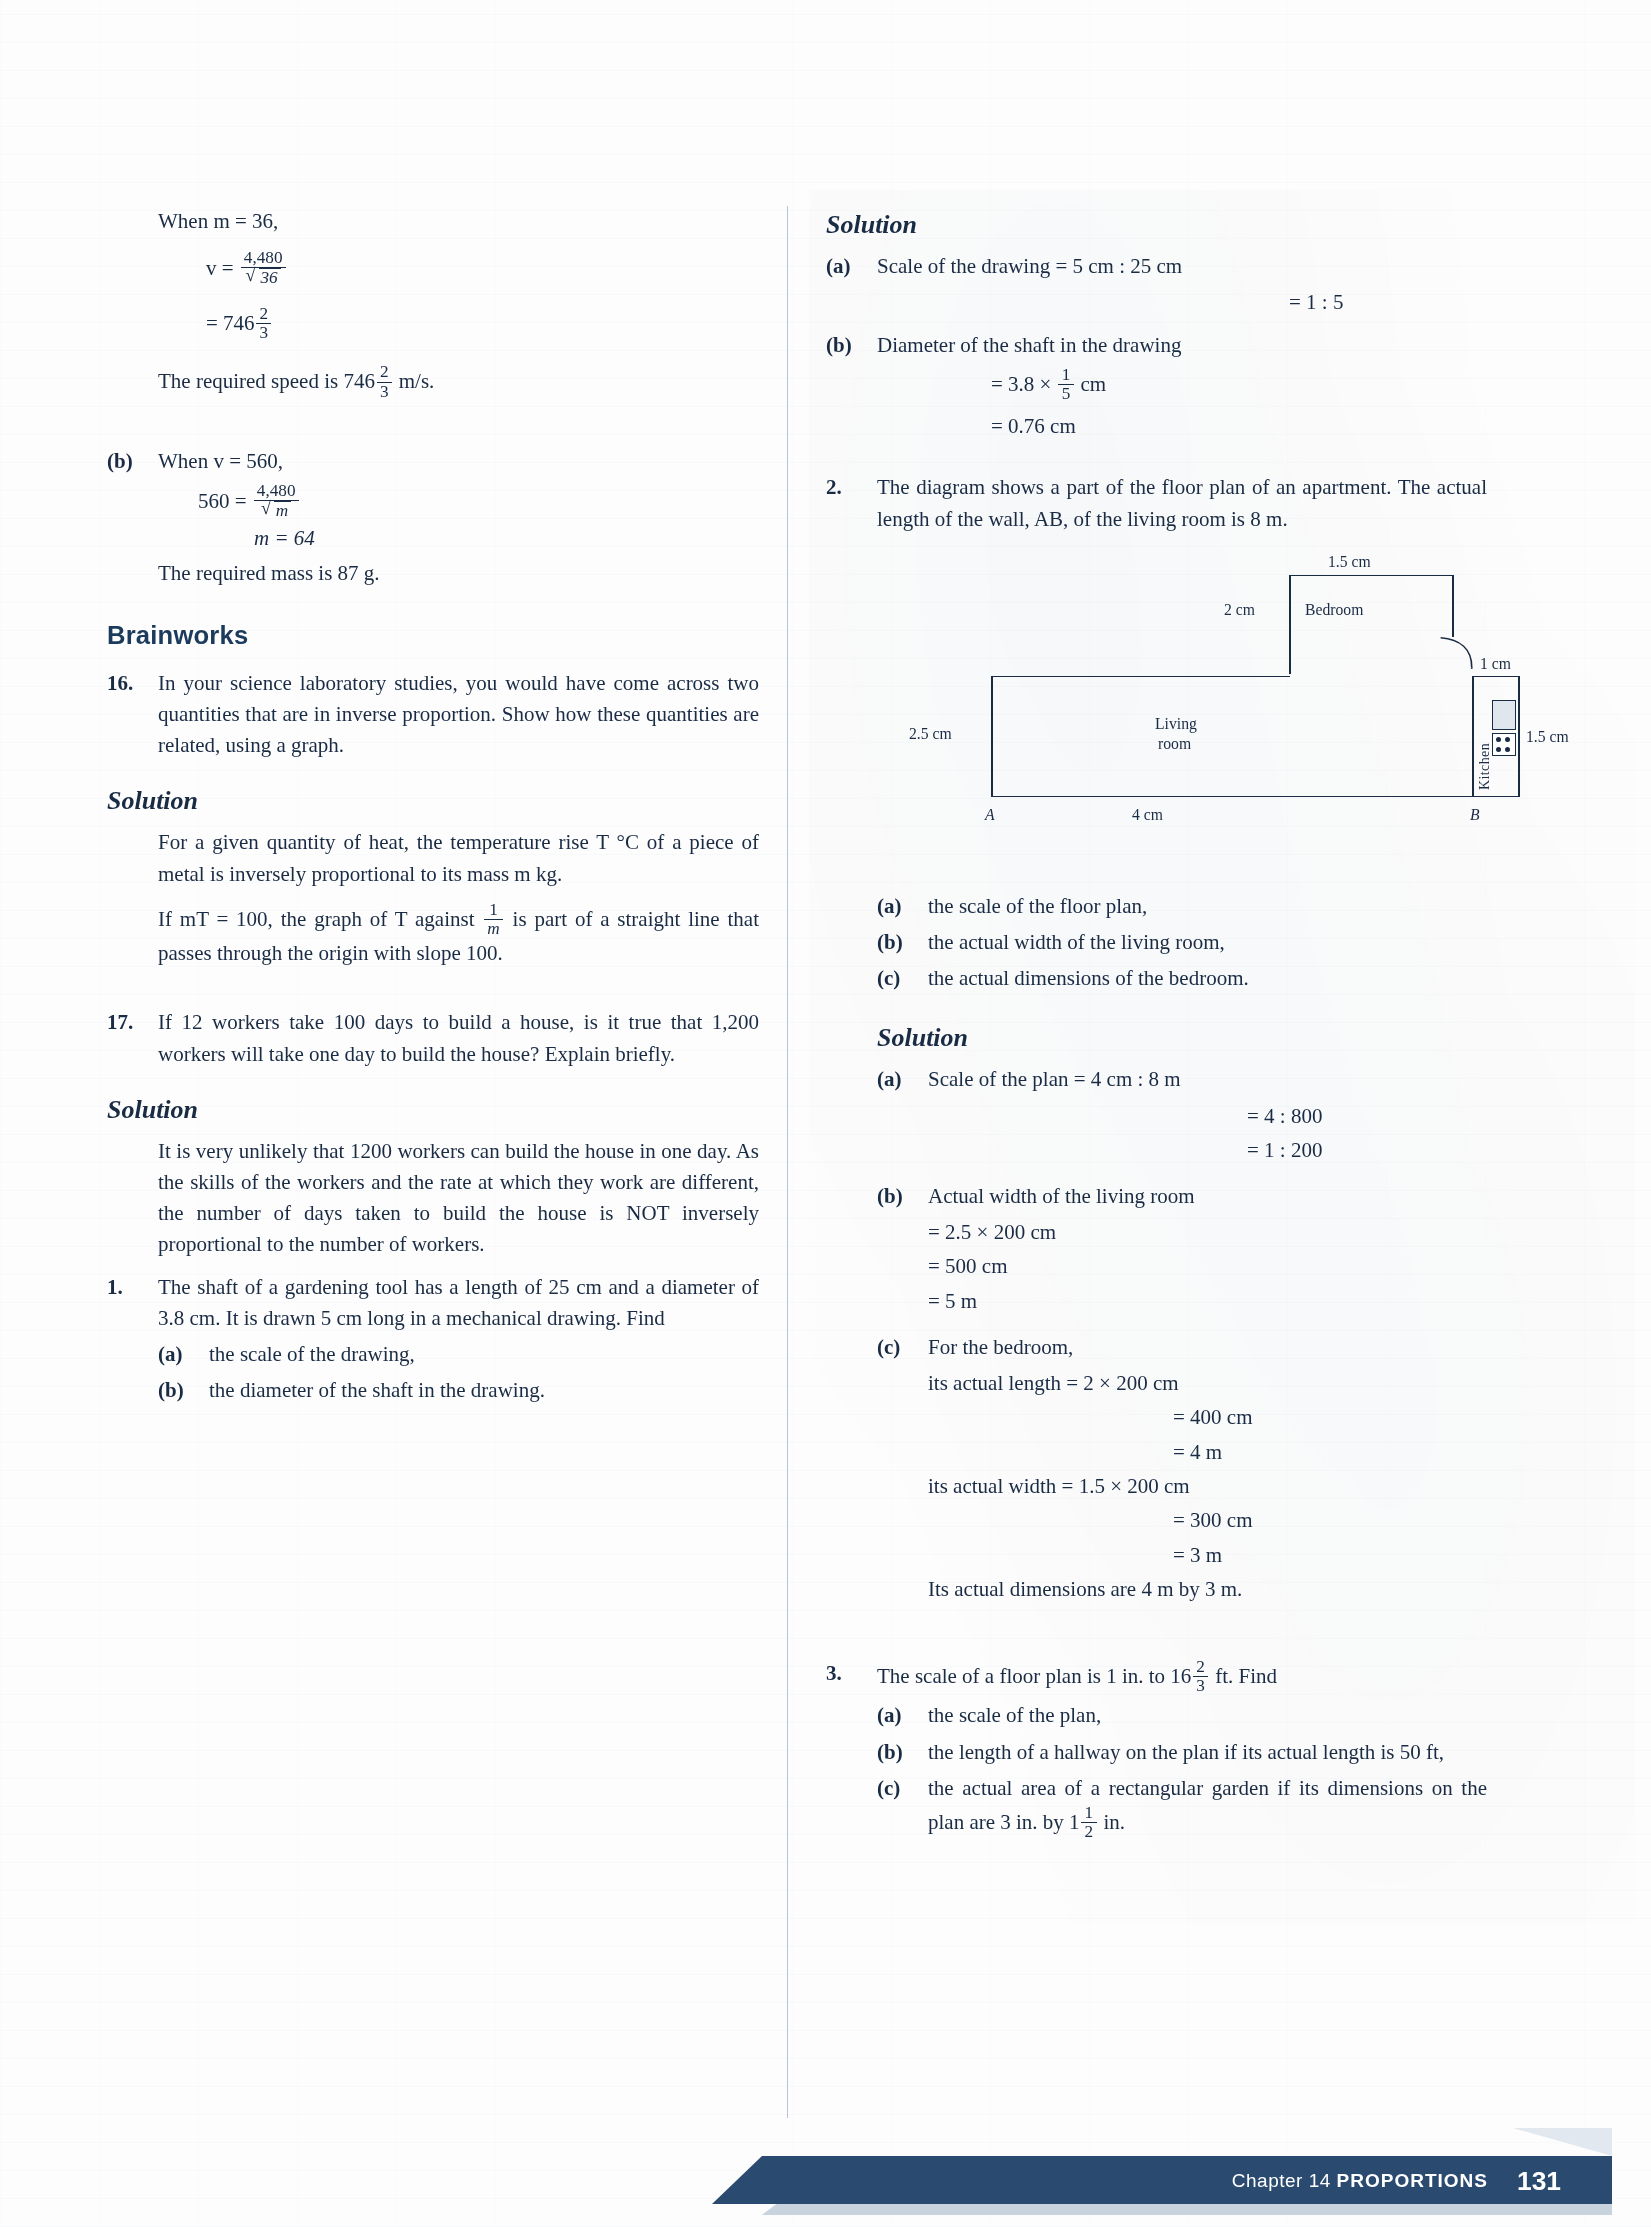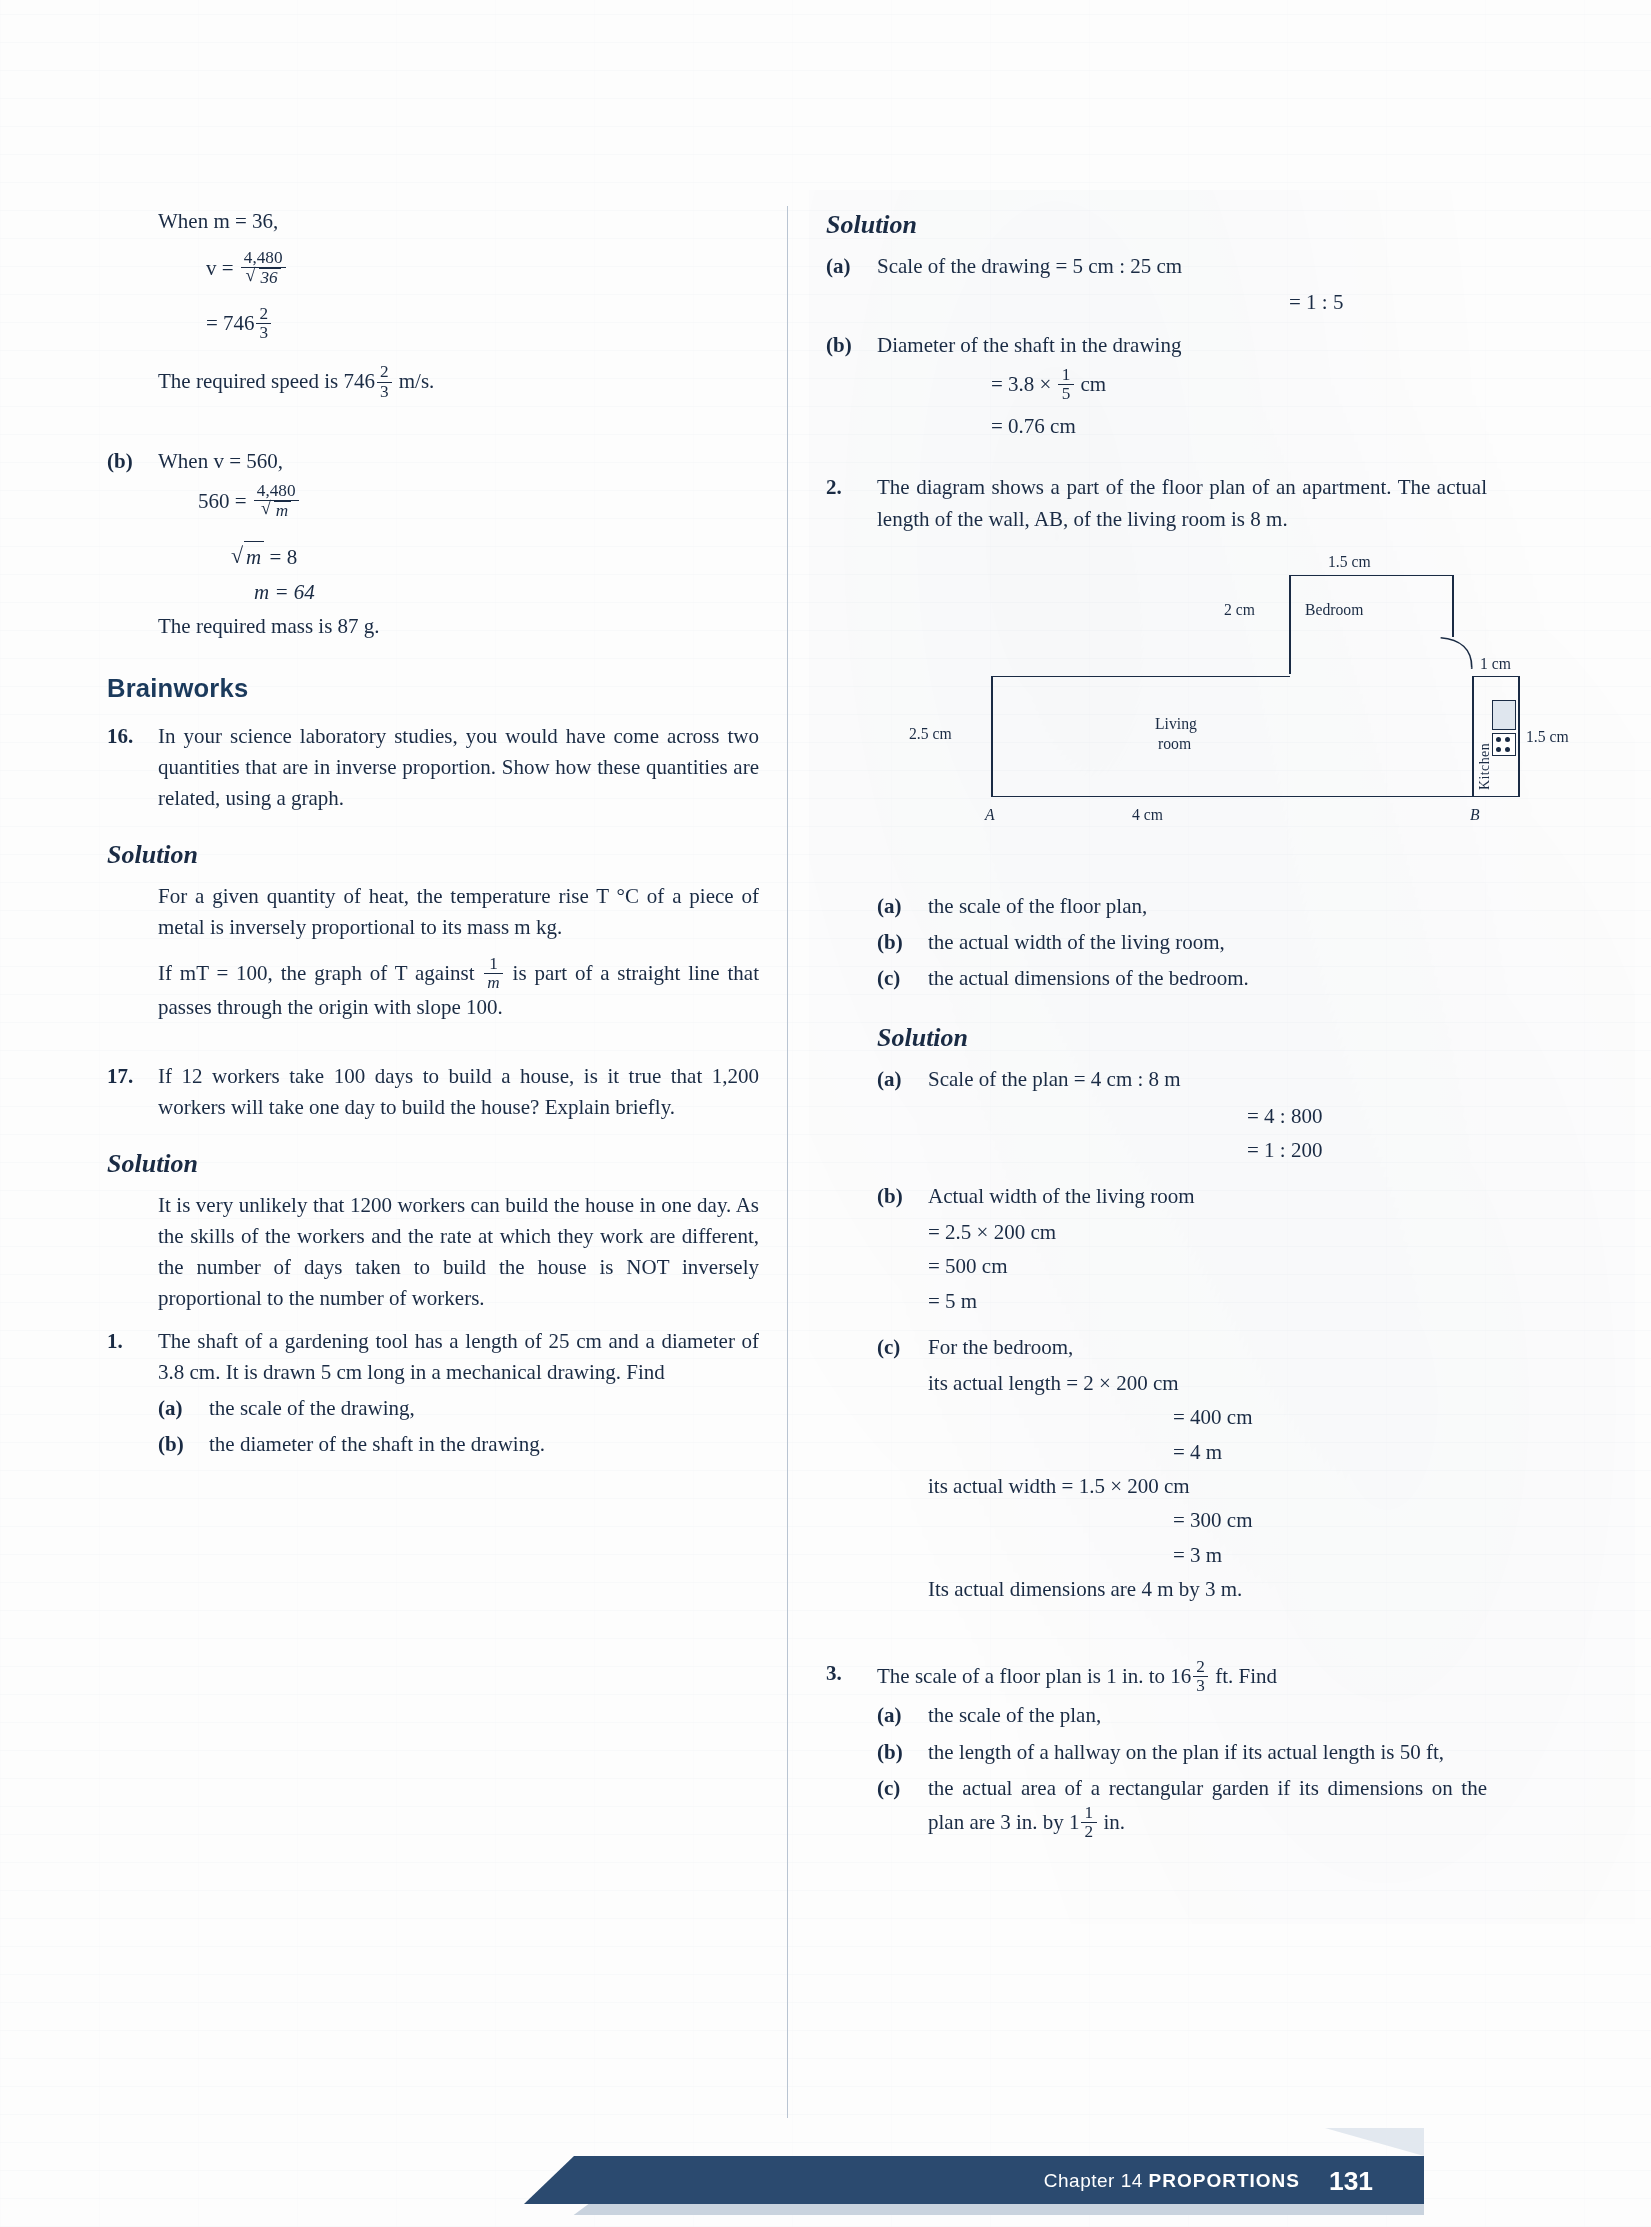--- a/index.html
+++ b/index.html
@@ -134,21 +134,21 @@
     transform: rotate(180deg);
     font-size: 14px;
     letter-spacing: 0.4px;
   }
 
   
   .footer {
     position: absolute;
     left: 0;
     bottom: 0;
-    width: 1424px;
+    width: 1612px;
     height: 107px;
     pointer-events: none;
   }
   .footer-bar {
     position: absolute;
     right: 0;
     bottom: 23px;
     width: 900px;
     height: 48px;
     background: #2b4a6f;
@@ -231,24 +231,20 @@
     </div>
 
     <p class="eq eqline" style="margin-left:91px;">
       <span>560 =</span>
       <span class="frac">
         <span class="num">4,480</span>
         <span class="den"><span class="sqrt"><span class="rad it">m</span></span></span>
       </span>
     </p>
 
-    <p class="eq eqline" style="margin-left:124px; margin-top:21.5px;">
-      <span class="sqrt"><span class="rad it">m</span></span>
-      <span>= 8</span>
-    </p>
 
     <p class="eq it" style="margin-left:147px;">m = 64</p>
 
     <p class="indent">The required mass is 87 g.</p>
 
     <h2 class="section">Brainworks</h2>
 
     <div class="hang">
       <span class="lbl num">16.</span>
       <span class="bdy">In your science laboratory studies, you would have come across two quantities that are in inverse proportion. Show how these quantities are related, using a graph.</span>

